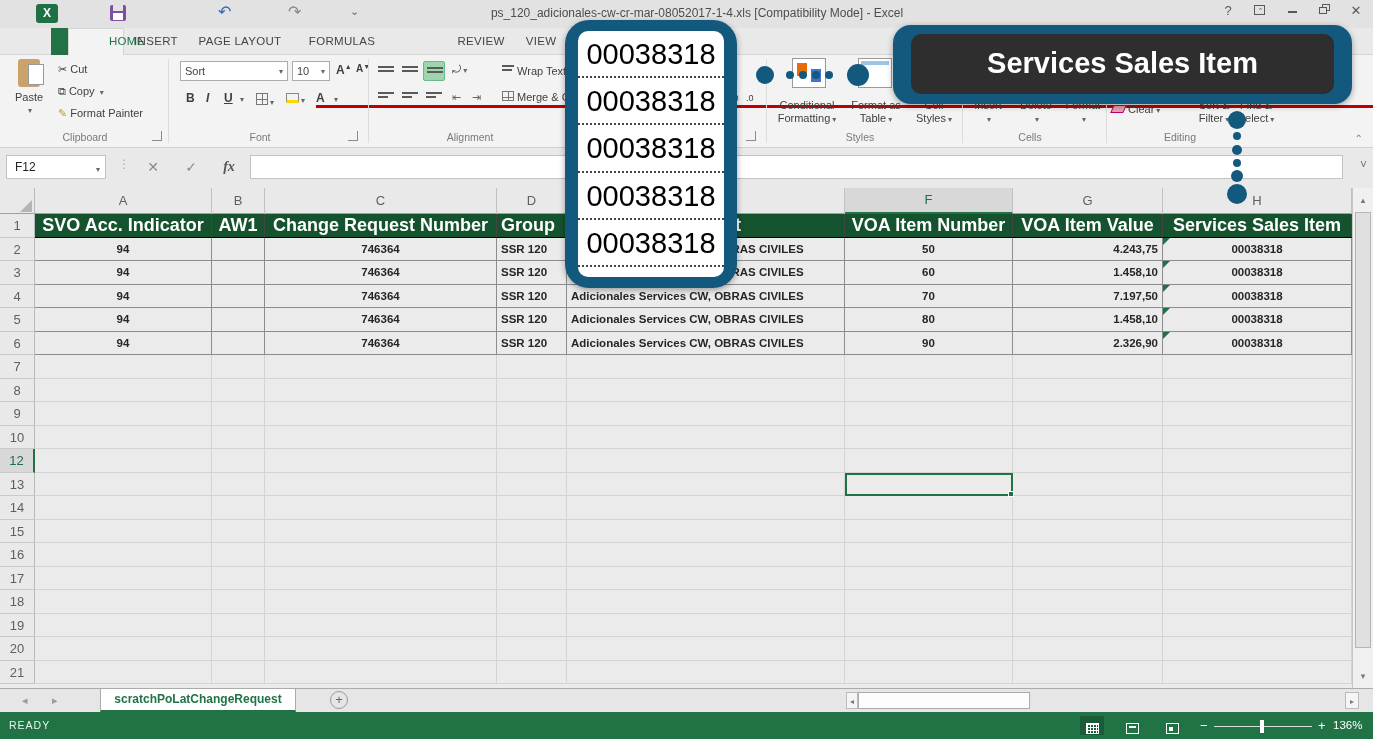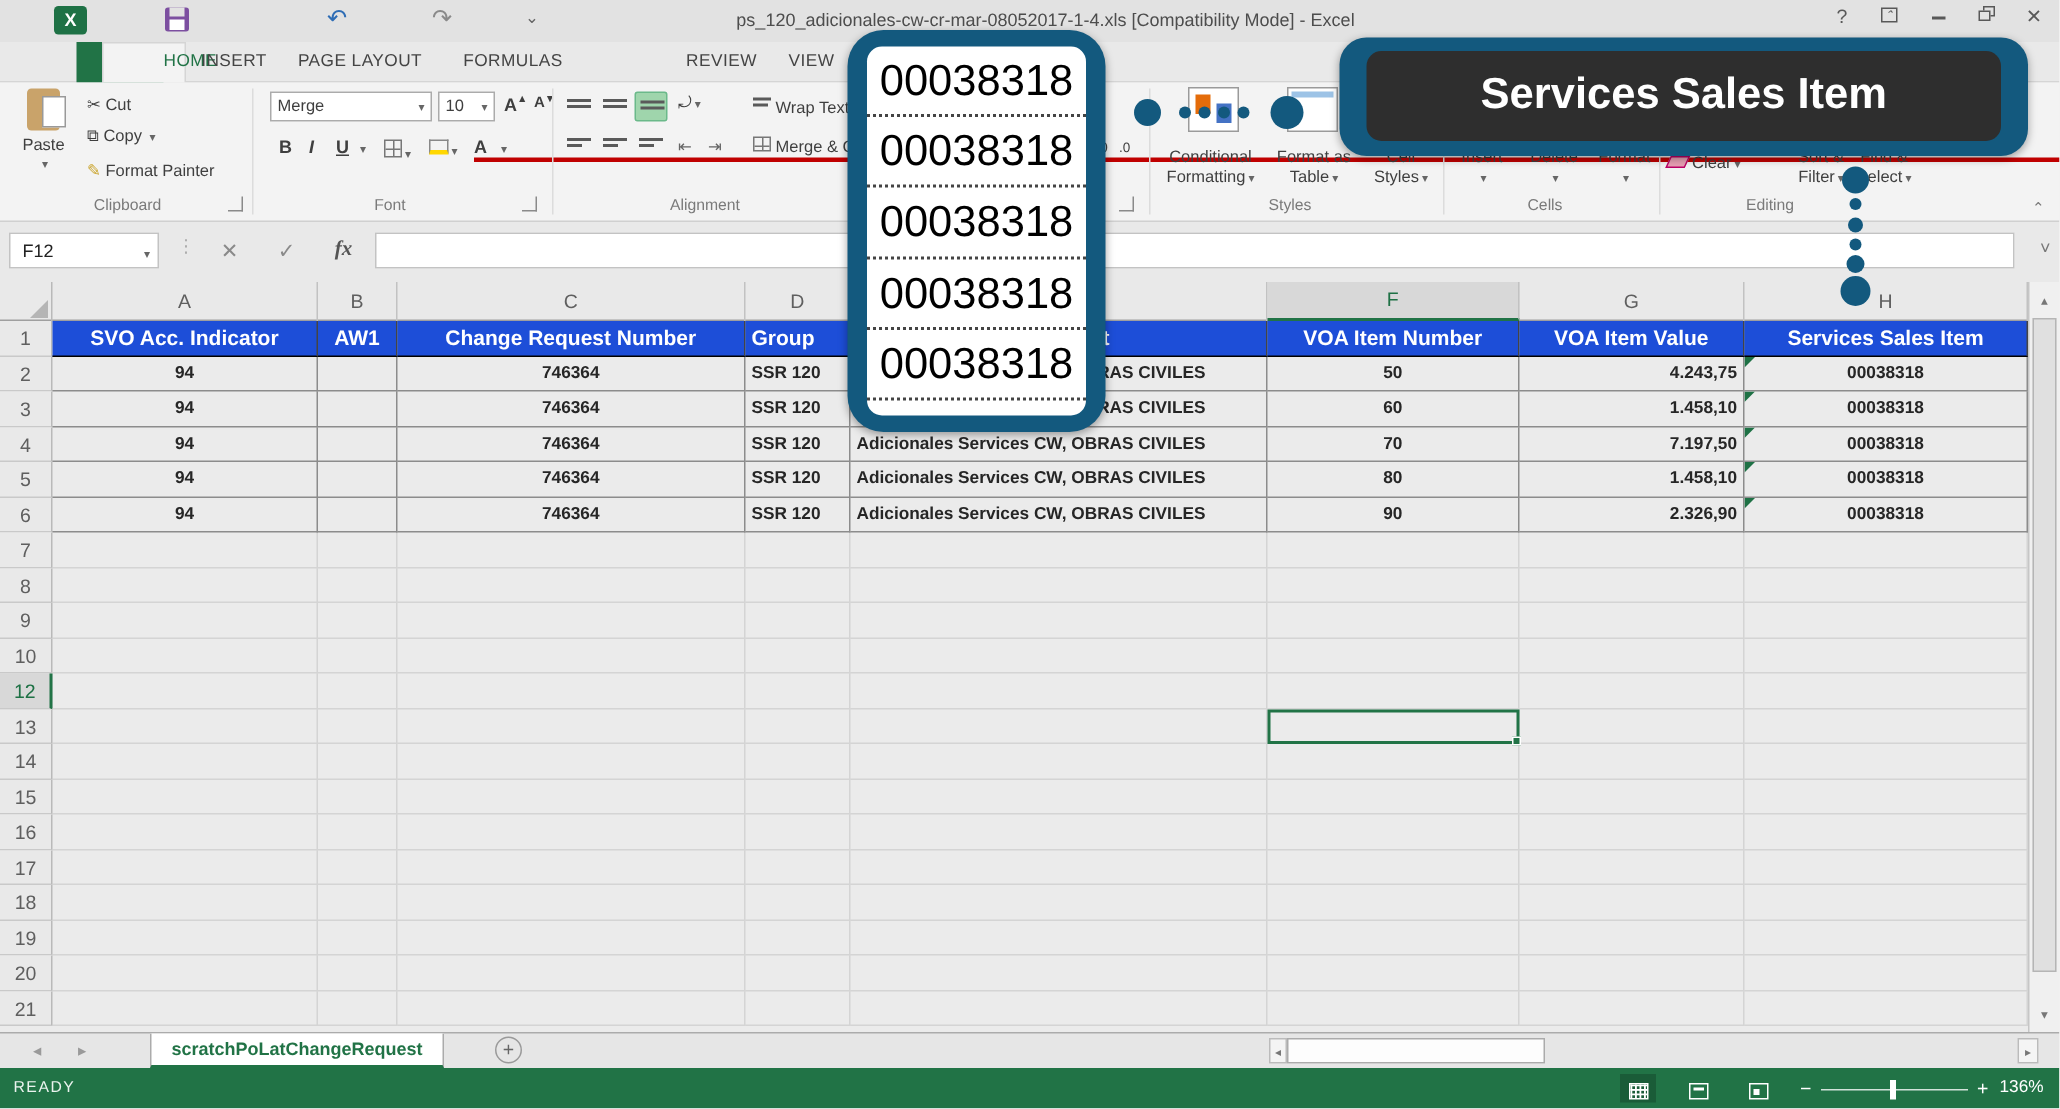--- a/index.html
+++ b/index.html
@@ -81,21 +81,21 @@
   .corner-tri { position:absolute; right:2px; bottom:2px; width:0; height:0; border-left:12px solid transparent; border-bottom:12px solid #b5b5b5; }
   .col-h { height:26px; line-height:26px; text-align:center; font-size:13px; color:#5f5f5f; border-right:1px solid #c2c2c2; }
   .col-h.sel { background:#d8d8d8; color:#1e7145; border-bottom:2px solid #217346; line-height:24px; }
   .grid-rows { position:absolute; left:0; top:26px; width:100%; bottom:0; overflow:hidden; }
   .grid-row { display:flex; height:23.5px; }
   .gutter { width:35px; text-align:center; font-size:13px; color:#5f5f5f; line-height:23.5px; background:#e9e9e9;
             border-right:1px solid #b9b9b9; border-bottom:1px solid #c9c9c9; }
   .gutter.sel { background:#d8d8d8; color:#1e7145; border-right:2px solid #217346; }
   .cell { height:23.5px; line-height:22.5px; font-size:11.5px; border-right:1px solid #d4d4d4; border-bottom:1px solid #d4d4d4;
           overflow:hidden; white-space:nowrap; padding:0 4px; }
-  .cell.hdr { background:#1d4ed8; color:#fff; font-weight:bold; font-size:14px; border-right:1px solid #444; border-bottom:1px solid #000; text-align:center; position:relative; }
+  .cell.hdr { background:#14532d; color:#fff; font-weight:bold; font-size:18px; border-right:1px solid #444; border-bottom:1px solid #000; text-align:center; position:relative; }
   .cell.hdr.left { text-align:left; }
   .cell.data { font-weight:bold; color:#262626; border-right:1px solid #8c8c8c; border-bottom:1px solid #8c8c8c; position:relative; }
   .cell.ctr { text-align:center; } .cell.rgt { text-align:right; }
   .err-tri { position:absolute; left:0; top:0; width:0; height:0; border-top:7px solid #1e7145; border-right:7px solid transparent; }
   .sel-cell { position:absolute; border:2px solid #217346; background:transparent; }
   .sel-handle { position:absolute; right:-3px; bottom:-3px; width:6px; height:6px; background:#217346; border:1px solid #fff; }
   .vscroll { position:absolute; right:0; top:188px; width:21px; height:500px; background:#f0f0f0; border-left:1px solid #c6c6c6; }
   .vthumb { position:absolute; left:2px; top:24px; width:16px; height:436px; background:#e0e0e0; border:1px solid #b5b5b5; }
   .sarrow { position:absolute; left:0; width:20px; height:20px; text-align:center; font-size:9px; color:#777; line-height:20px; }
 
@@ -192,21 +192,21 @@
     </div>
     <div class="rbtn" style="left:58px;top:52px;">
       <span style="color:#c9a227;">✎</span>
       <span>Format Painter</span>
     </div>
     <div class="glabel" style="left:40px;width:90px;">Clipboard</div>
     <div class="launcher" style="left:152px;"></div>
     <div class="gsep" style="left:168px;"></div>
 
     <div class="combo" style="left:180px;top:6px;width:108px;">
-      <span>Merge</span><span class="dd">▾</span>
+      <span>Sort</span><span class="dd">▾</span>
     </div>
     <div class="combo" style="left:292px;top:6px;width:38px;">
       <span>10</span><span class="dd">▾</span>
     </div>
     <div class="rbtn fmt-letter" style="left:336px;top:8px;"><span>A</span><span style="font-size:7px;vertical-align:top;">▲</span></div>
     <div class="rbtn fmt-letter" style="left:356px;top:8px;font-size:10px;"><span>A</span><span style="font-size:7px;vertical-align:top;">▼</span></div>
     <div class="rbtn fmt-letter" style="left:186px;top:36px;">B</div>
     <div class="rbtn fmt-letter" style="left:206px;top:36px;font-style:italic;">I</div>
     <div class="rbtn fmt-letter ualine" style="left:224px;top:36px;">U</div>
     <div class="rbtn dd" style="left:238px;top:40px;">▾</div>

